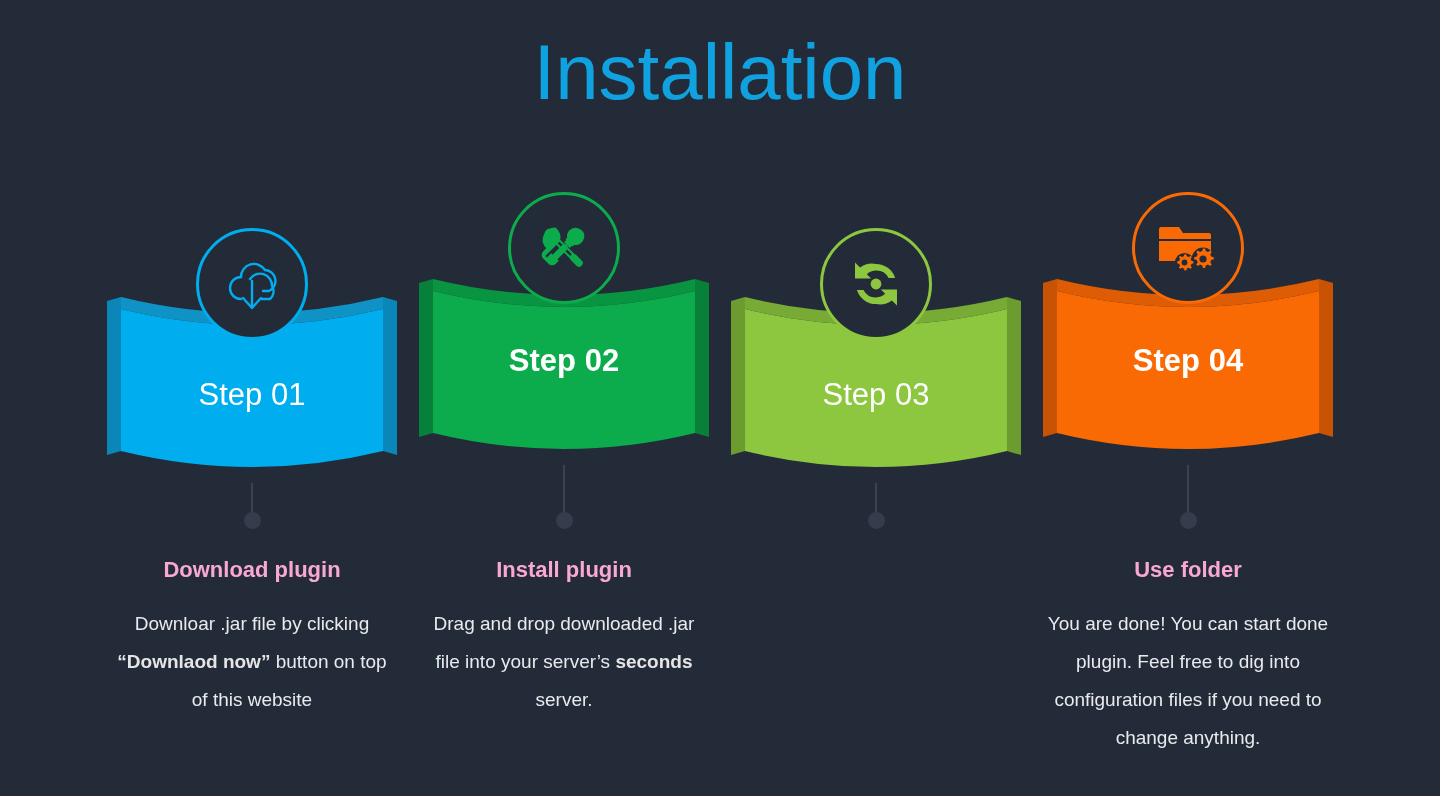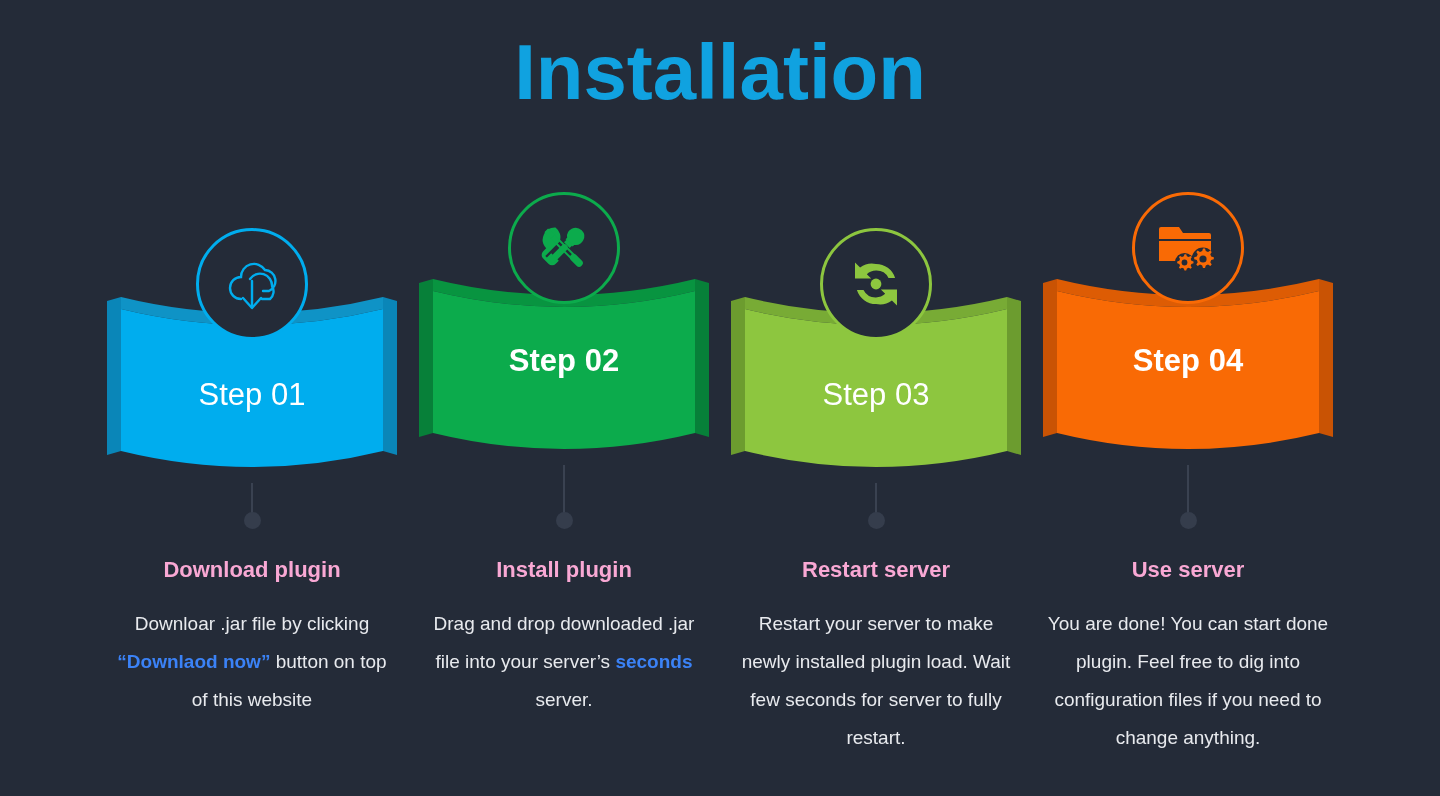--- a/index.html
+++ b/index.html
@@ -21,21 +21,21 @@
   
   .header {
     width: 100%;
     padding-top: 30px;
     text-align: center;
   }
 
   .page-title {
     font-size: 78px;
     line-height: 84px;
-    font-weight: 700;
+    font-weight: 400;
     letter-spacing: 0px;
     color: #10a2e0;
   }
 
   .page-subtitle {
     margin-top: 10px;
     font-size: 19px;
     line-height: 24px;
     font-weight: 400;
     color: #f0f2f5;
@@ -167,21 +167,21 @@
   }
 
   .text-desc {
     font-size: 19px;
     line-height: 38px;
     font-weight: 400;
     color: #e8eaee;
     padding: 0 2px;
   }
 
-  .text-desc b { font-weight: 700; color: #3b82f6; }
+  .text-desc b { font-weight: 700; color: #e5e5e5; }
 </style>
 </head>
 <body>
 
 <div class="header">
   <div class="page-title">Installation</div>
 </div>
 
 <div class="steps" id="steps-row">
     <div class="step-col low">
@@ -263,24 +263,20 @@
               <path d="M28 46 a20 20 0 0 1 -19.1 -14.0 l6.6 0 A13.6 13.6 0 0 0 28 39.4 a13.6 13.6 0 0 0 9.2 -3.6 l-4.4 -4.4 16.2 0 0 16.2 -5.1 -5.1 A20 20 0 0 1 28 46 z"></path>
               <circle cx="28" cy="26" r="5.4"></circle>
             </g>
           </svg>
         </div>
         <div class="step-label">Step 03</div>
       </div>
       <div class="connector">
         <div class="line" style="background: rgb(58, 66, 81);"></div>
         <div class="dot" style="background: rgb(53, 61, 76);"></div>
-      </div>
-      <div class="text-block">
-        <div class="text-title">Restart server</div>
-        <div class="text-desc"><span>Restart your server to make newly installed plugin load. Wait few seconds for server to fully restart.</span></div>
       </div>
     </div>
     <div class="step-col high">
       <div class="ribbon-wrap">
         <svg class="ribbon-svg" viewBox="0 0 290 200">
           <path d="M0,18 L14,14 L14,168 L0,172 Z" fill="#c95304"></path>
           <path d="M276,14 L290,18 L290,172 L276,168 Z" fill="#c95304"></path>
           <path d="M14,26 Q145,58 276,26 L276,14 Q145,46 14,14 Z" fill="#dd5c04"></path>
           <path d="M14,26 Q145,58 276,26 L276,168 Q145,200 14,168 Z" fill="#f96a05"></path>
         </svg>
@@ -302,17 +298,17 @@
             </g>
           </svg>
         </div>
         <div class="step-label">Step 04</div>
       </div>
       <div class="connector">
         <div class="line" style="background: rgb(58, 66, 81);"></div>
         <div class="dot" style="background: rgb(53, 61, 76);"></div>
       </div>
       <div class="text-block">
-        <div class="text-title">Use server</div>
+        <div class="text-title">Use folder</div>
         <div class="text-desc"><span>You are done! You can start done plugin. Feel free to dig into configuration files if you need to change anything.</span></div>
       </div>
     </div>
   </div>
 
 </body></html>

